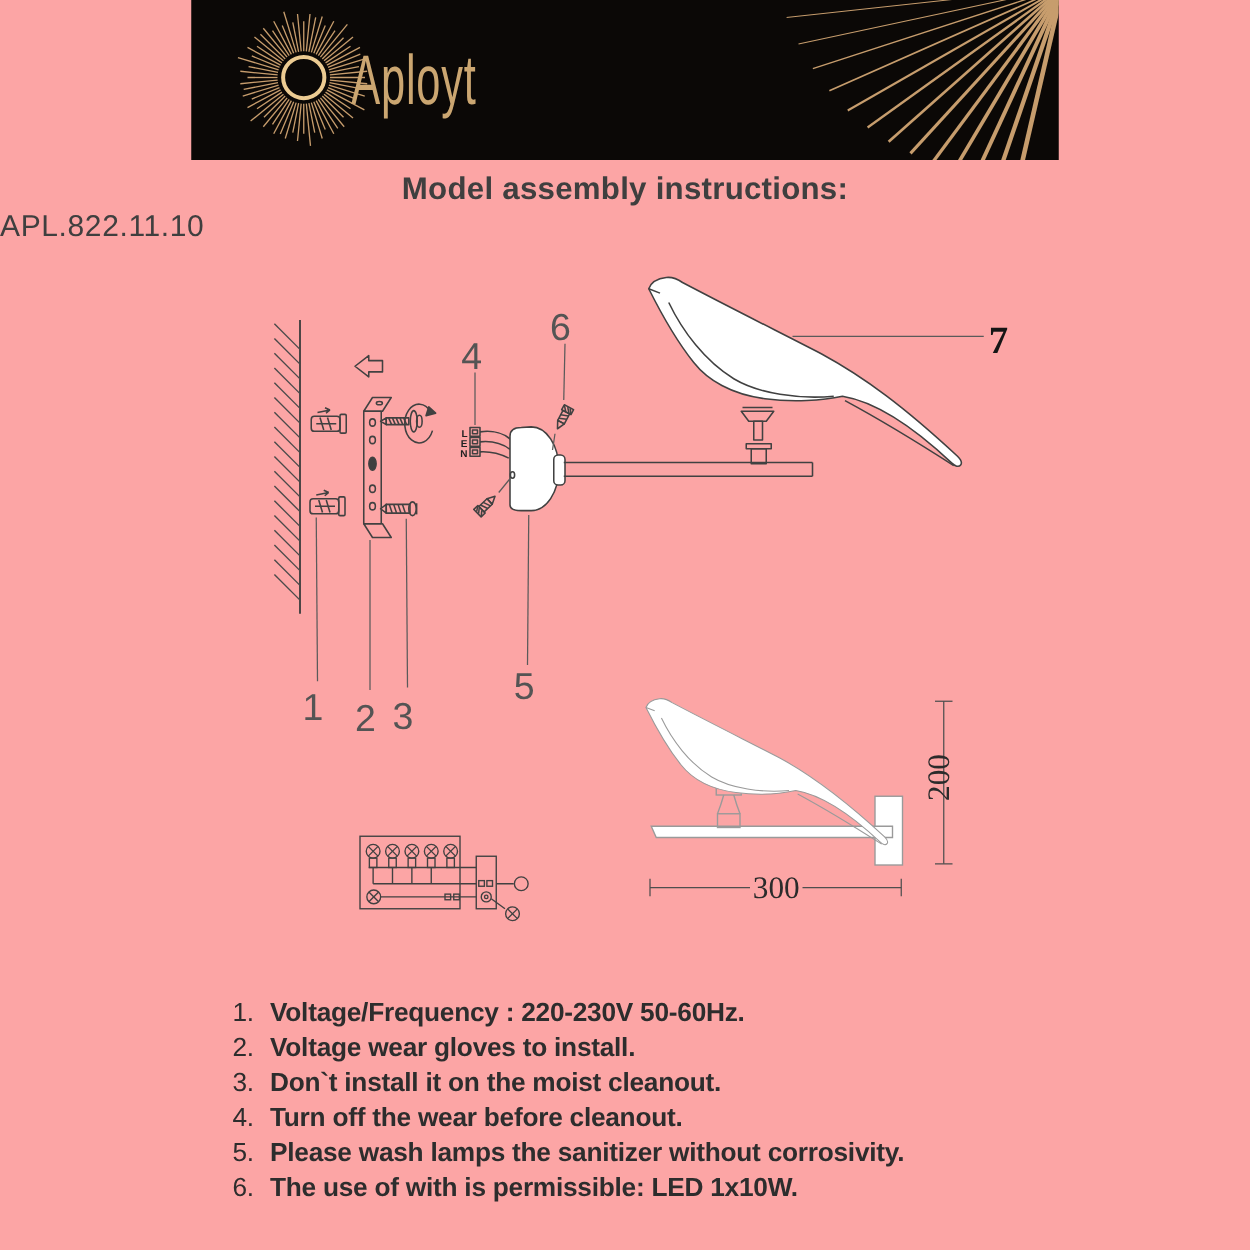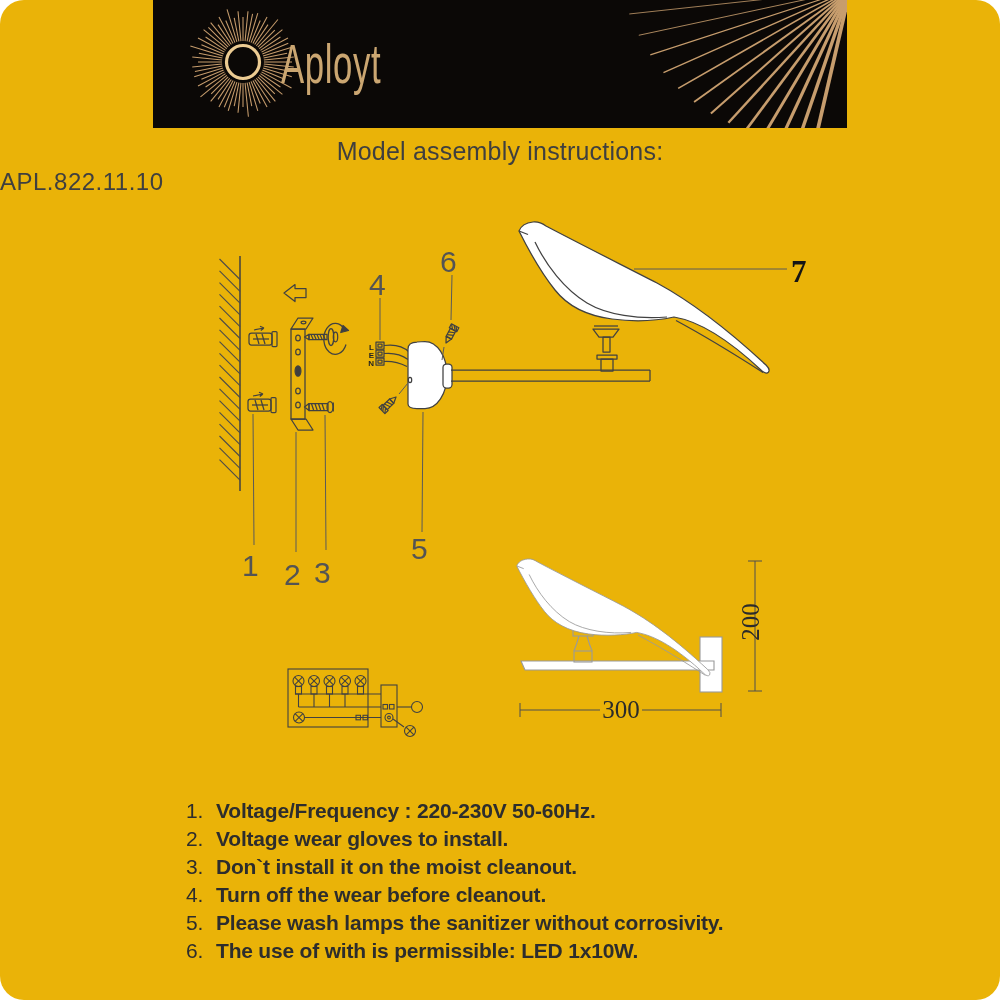--- a/index.html
+++ b/index.html
@@ -1,24 +1,24 @@
 <!DOCTYPE html>
 <html><head>
 <meta charset="utf-8">
 <style>
   html,body{margin:0;padding:0;background:#fff;}
-  .page{position:relative;width:1000px;height:1000px;background:#eab308;overflow:hidden;
-        font-family:"Liberation Sans",sans-serif;border-radius:24px;}
+  .page{position:relative;width:1000px;height:1000px;background:#fca5a5;overflow:hidden;
+        font-family:"Liberation Sans",sans-serif;}
   .banner{position:absolute;left:153px;top:0;width:694px;height:128px;background:#0b0806;overflow:hidden;}
   .banner svg{position:absolute;left:0;top:0;}
   .brand{position:absolute;left:128px;top:36px;color:#cba671;font-size:56px;line-height:56px;
          font-weight:400;letter-spacing:1px;transform:scaleX(0.62);transform-origin:left top;
          font-family:"Liberation Sans",sans-serif;}
   .title{position:absolute;left:0;top:137px;width:1000px;text-align:center;
-         font-size:25px;color:#3f3f3f;letter-spacing:0.2px;}
+         font-size:25px;color:#3f3f3f;letter-spacing:0.2px;font-weight:bold;}
   .model{position:absolute;left:0;top:168px;width:1000px;
          font-size:24px;color:#3f3f3f;letter-spacing:0.5px;}
   .diagram{position:absolute;left:200px;top:220px;width:660px;height:545px;}
   .art{stroke:#414141;stroke-width:1.25;fill:none;stroke-linejoin:round;}
   .ldr{stroke:#5a5a5a;stroke-width:1;fill:none;}
   .pn{font-family:"Liberation Sans",sans-serif;font-size:30px;fill:#545454;}
   .pn7{font-family:"Liberation Serif",serif;font-size:31px;font-weight:bold;fill:#151515;}
   .len{font-family:"Liberation Sans",sans-serif;font-size:8px;font-weight:bold;fill:#222;}
   .dimart{stroke:#9a9a9a;stroke-width:1.1;fill:none;}
   .dimline{stroke:#4e4e4e;stroke-width:1;fill:none;}

